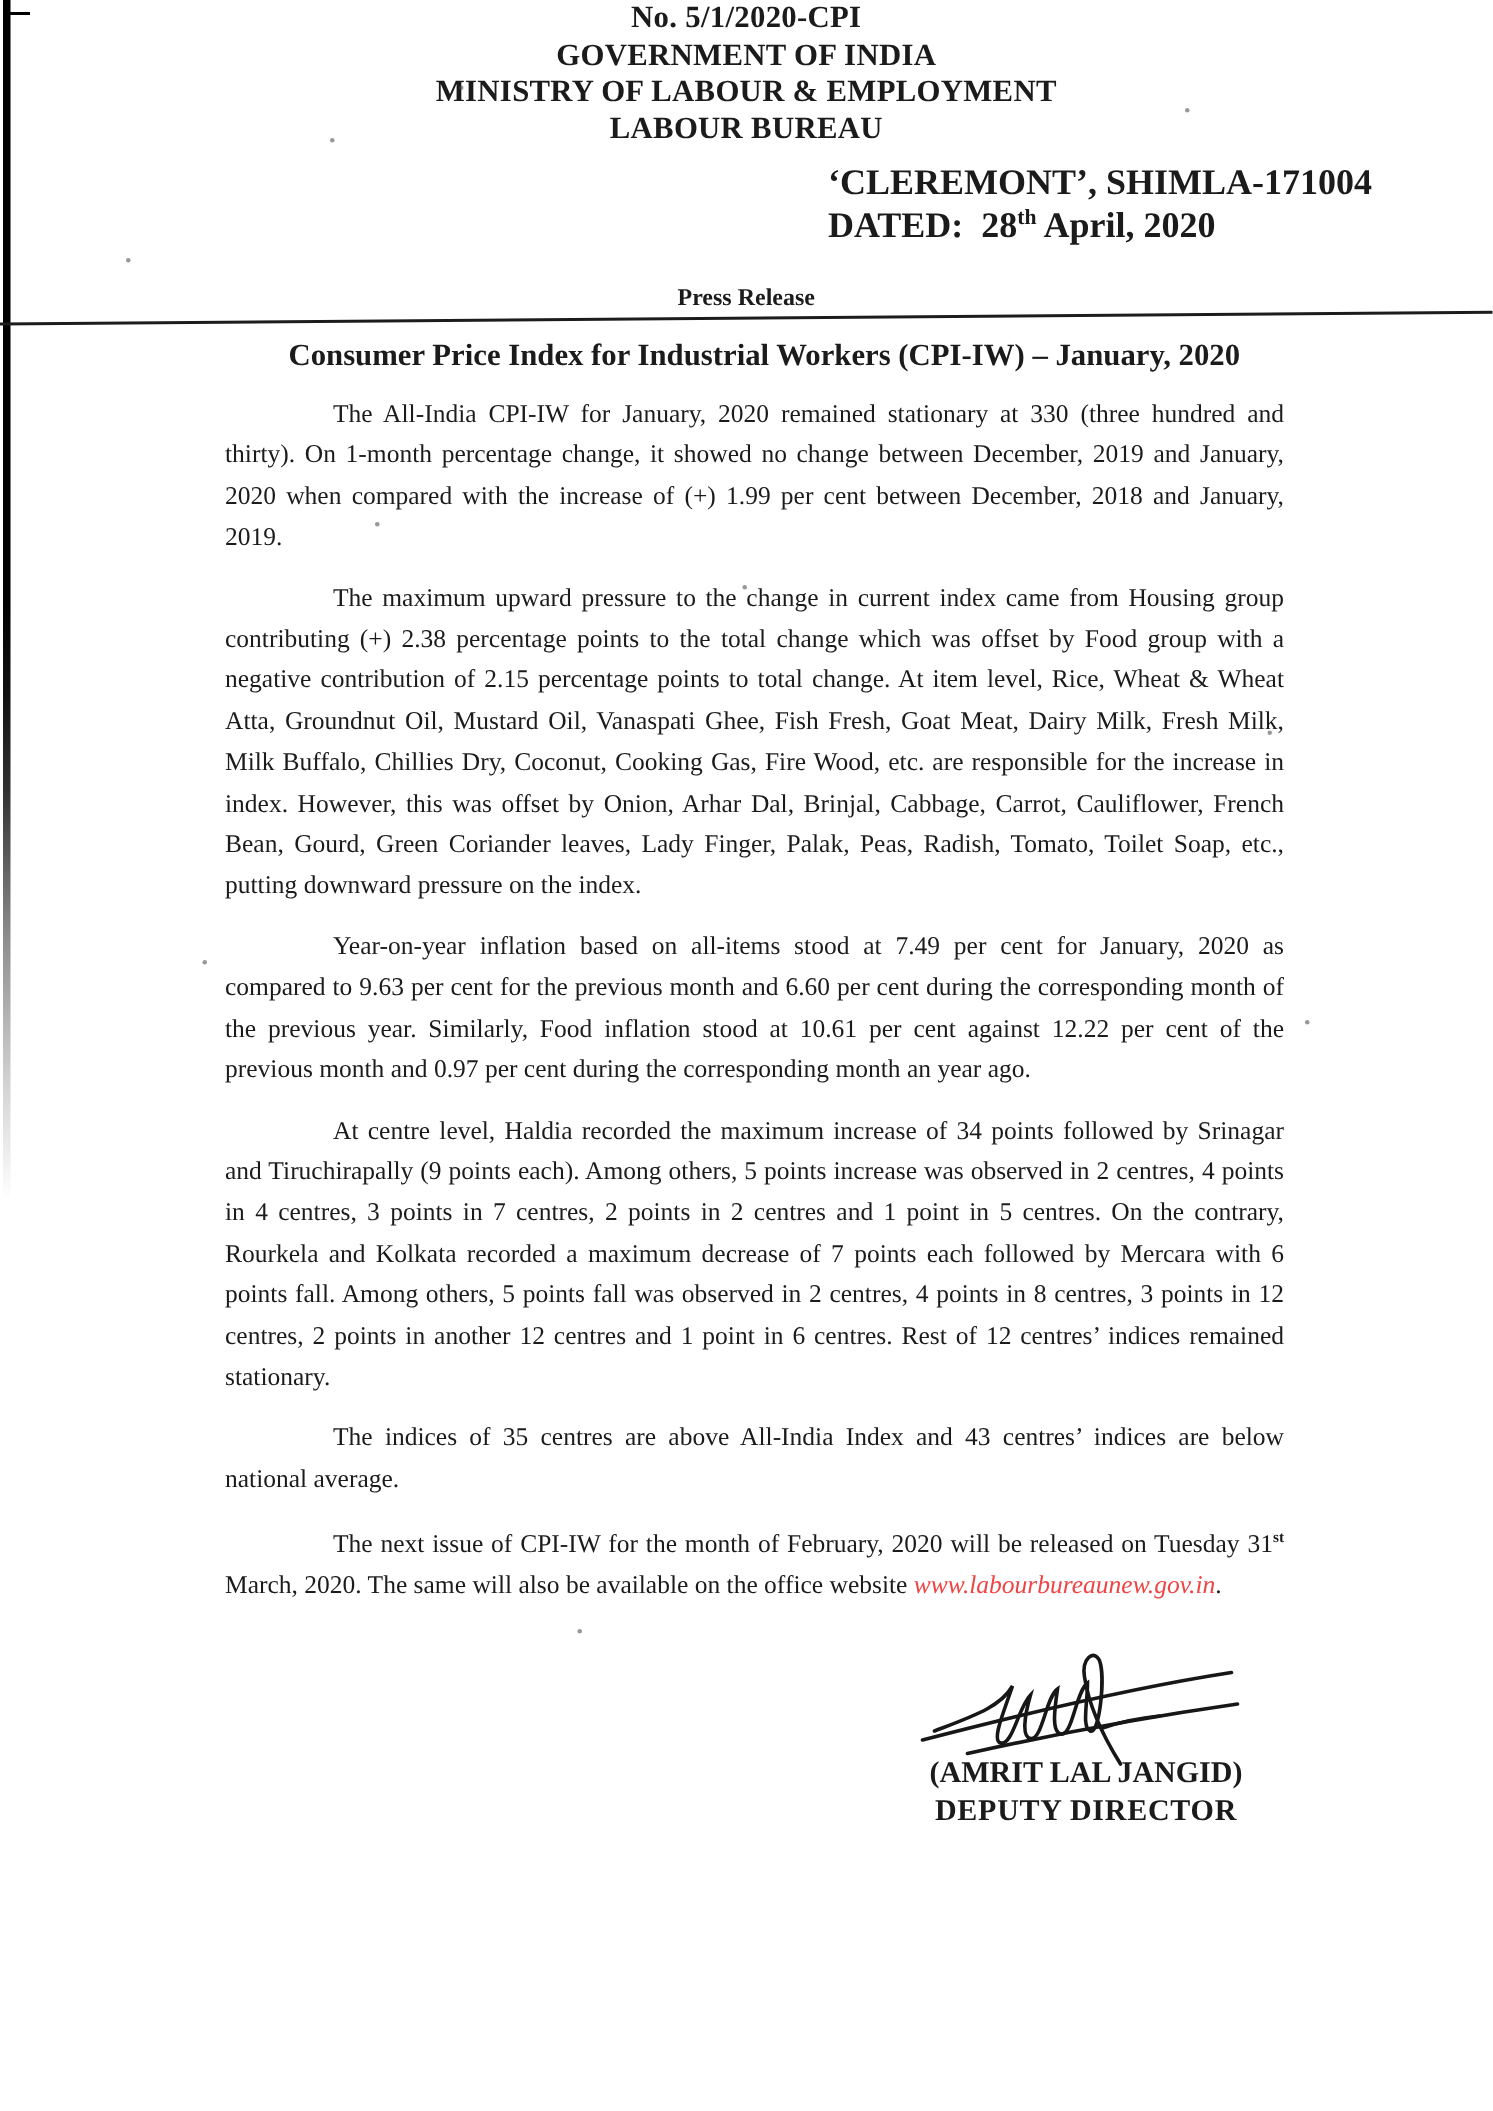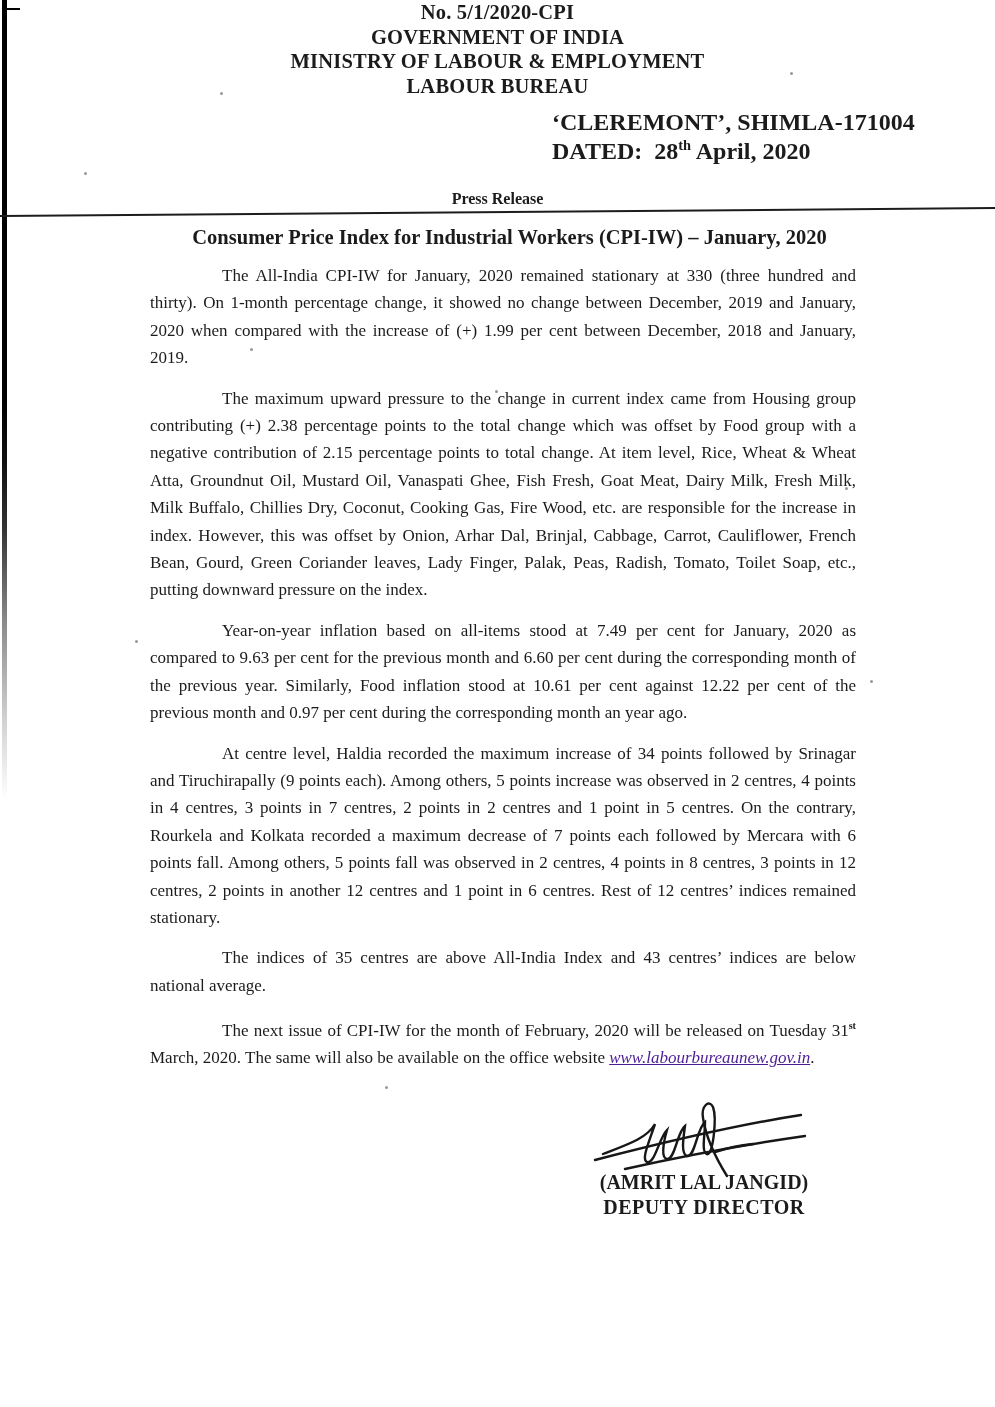--- a/index.html
+++ b/index.html
@@ -36,22 +36,22 @@
     margin:13px 0 0 552px;font-weight:bold;font-size:24px;line-height:23px;
   }
   .sup{vertical-align:super;font-size:0.6em;font-weight:bold;}
   .press{margin-top:27px;text-align:center;font-weight:bold;font-size:16px;}
   .title{margin-top:18px;text-align:center;font-weight:bold;font-size:20.5px;margin-left:24px;}
   .content{margin-left:150px;width:706px;}
   .content p{
     margin:13px 0 0 0;text-indent:72px;text-align:justify;
     font-size:17px;line-height:27.4px;
   }
-  .weblink{font-style:italic;text-decoration:underline;color:#4c1d95;}
-  .sig-block{position:absolute;left:572px;top:1098px;width:264px;text-align:center;}
+  .weblink{font-style:italic;color:#ef4444;}
+  .sig-block{position:absolute;left:592px;top:1098px;width:264px;text-align:center;}
   .sig-svg{display:block;margin:0 auto -14px auto;}
   .sig-name{font-weight:bold;font-size:20px;line-height:25px;white-space:nowrap;}
   .sig-title{font-weight:bold;font-size:20px;line-height:25px;letter-spacing:.5px;}
 </style>
 </head>
 <body>
 
 <div class="page">
 
   <div class="edge-line"></div>

